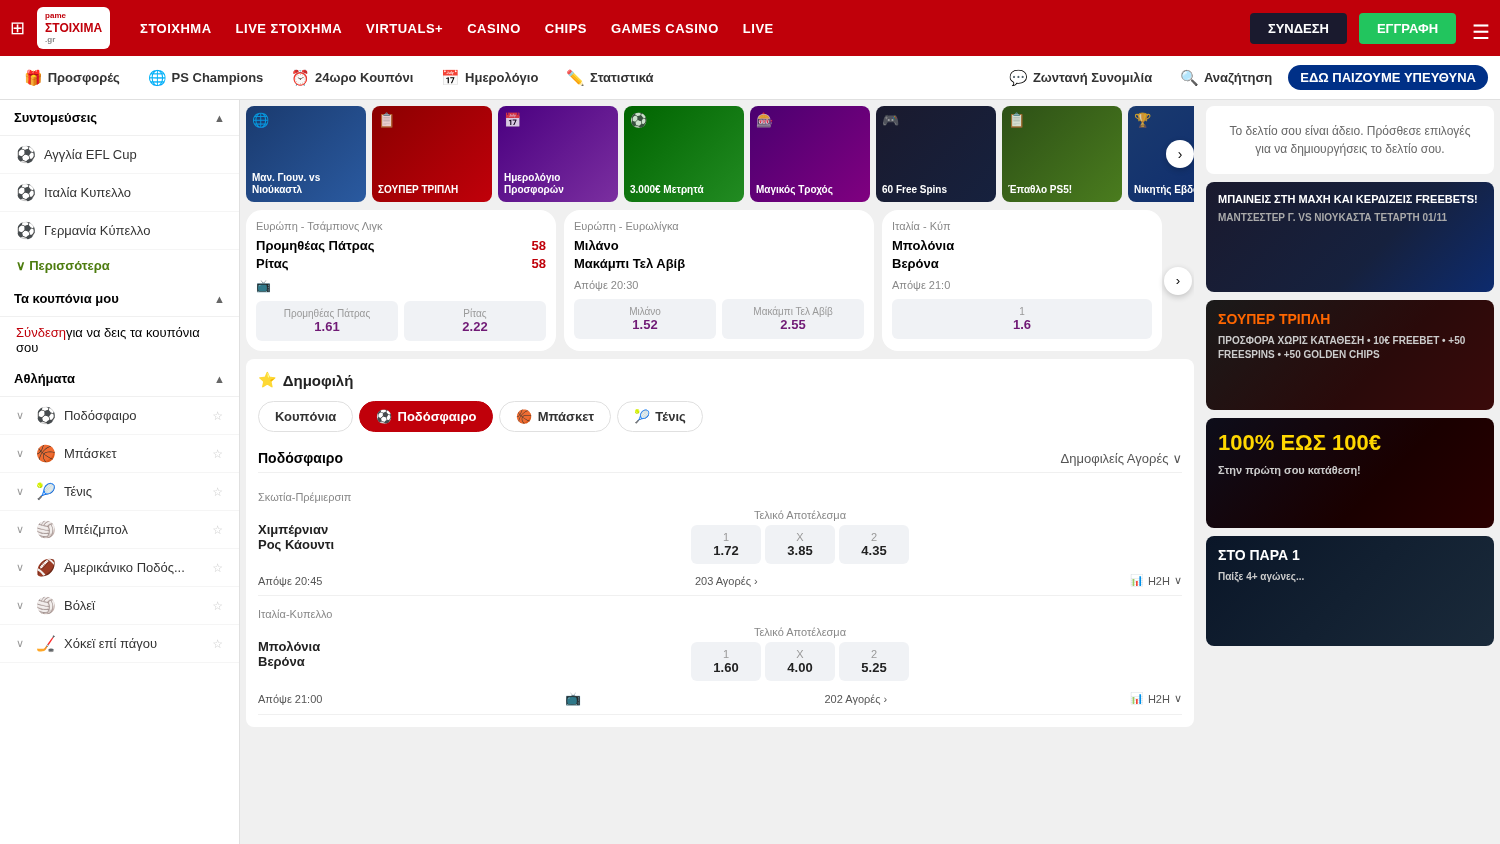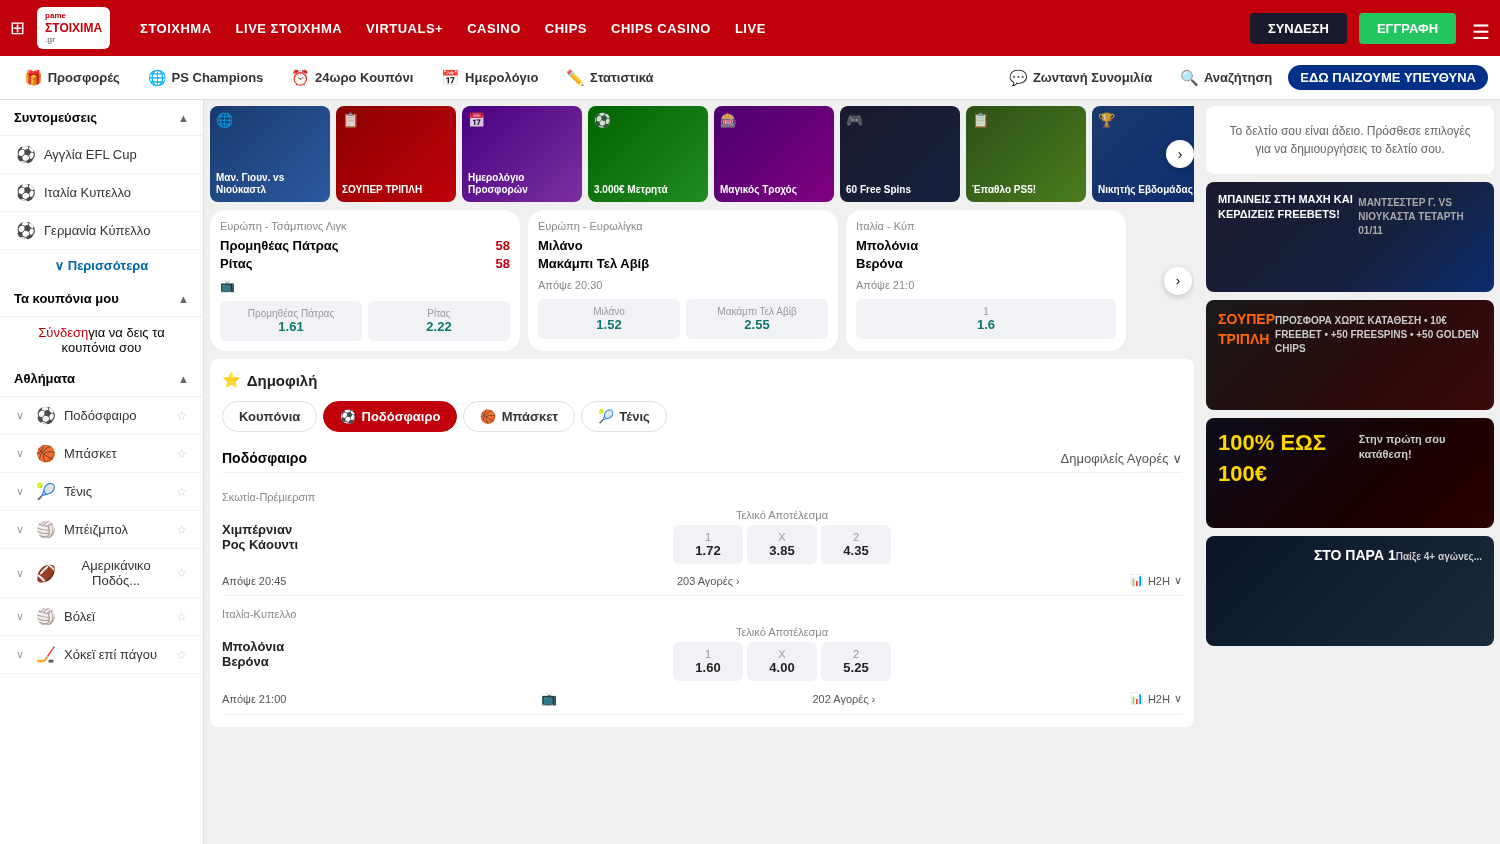--- a/index.html
+++ b/index.html
@@ -92,26 +92,25 @@
     }
 
     
     .main-layout {
       display: flex;
       height: calc(100vh - 100px);
     }
 
     
     .sidebar {
-      width: 204px;
+      width: 240px;
       background: white;
       border-right: 1px solid #e0e0e0;
       overflow-y: auto;
       flex-shrink: 0;
-      text-align: center;
     }
     .sidebar-section-header {
       display: flex;
       align-items: center;
       justify-content: space-between;
       padding: 10px 14px;
       font-weight: 700;
       font-size: 13px;
       cursor: pointer;
       border-bottom: 1px solid #f0f0f0;
@@ -126,21 +125,21 @@
       font-size: 13px;
       color: #333;
       border-bottom: 1px solid #f5f5f5;
     }
     .sidebar-item .sport-icon { font-size: 16px; }
     .sidebar-item .fav-icon { margin-left: auto; color: #ccc; font-size: 12px; }
     .sidebar-item .arrow { color: #999; font-size: 11px; margin-right: 4px; }
     .sidebar-more {
       padding: 8px 16px;
       font-size: 13px;
-      color: #0369a1;
+      color: #4d7c0f;
       cursor: pointer;
       font-weight: 600;
     }
     .sidebar-coupons {
       padding: 8px 16px 6px;
       font-size: 13px;
     }
     .sidebar-coupons a { color: #c0000a; text-decoration: none; font-weight: 400; }
 
     
@@ -257,21 +256,21 @@
       flex: 1;
       background: #f0f2f5;
       border: none;
       border-radius: 6px;
       padding: 7px 4px;
       text-align: center;
       cursor: pointer;
       font-size: 12px;
     }
     .odd-btn .odd-label { color: #999; font-size: 10px; display: block; }
-    .odd-btn .odd-val { font-weight: 700; color: #0f766e; font-size: 13px; }
+    .odd-btn .odd-val { font-weight: 700; color: #701a75; font-size: 13px; }
     .live-match-nav {
       position: absolute;
       right: 2px;
       top: 50%;
       transform: translateY(-50%);
       background: white;
       border: none;
       border-radius: 50%;
       width: 28px;
       height: 28px;
@@ -463,43 +462,43 @@
     .promo-b3 { background: linear-gradient(135deg, #0d0d1a 0%, #1a0000 60%, #2a0000 100%); }
     .promo-b4 { background: linear-gradient(135deg, #0a1628 0%, #1a2a3a 100%); }
     .promo-text {
       padding: 10px 12px;
       color: white;
       font-weight: 700;
       font-size: 13px;
       line-height: 1.4;
       height: 100%;
       display: flex;
-      flex-direction: row;
-      justify-content: flex-end;
+      flex-direction: column;
+      justify-content: flex-start;
     }
     .promo-text .big { font-size: 22px; color: #ffd700; }
     .promo-text .sub { font-size: 11px; color: #ccc; margin-top: 4px; }
   </style>
 </head>
 <body>
 
 <nav class="top-nav">
   <span class="grid-icon">⊞</span>
   <div class="logo">
     <span style="font-size:8px;color:#c0000a;">pame</span>
     <span style="font-size:12px;color:#c0000a;font-weight:900;">ΣΤΟΙΧΙΜΑ</span>
     <span style="font-size:8px;color:#888;">.gr</span>
   </div>
   <div class="nav-links">
     <a class="nav-link">ΣΤΟΙΧΗΜΑ</a>
     <a class="nav-link">LIVE ΣΤΟΙΧΗΜΑ</a>
     <a class="nav-link">VIRTUALS+</a>
     <a class="nav-link">CASINO</a>
     <a class="nav-link">CHIPS</a>
-    <a class="nav-link">CHIPS CASINO</a>
+    <a class="nav-link">GAMES CASINO</a>
     <a class="nav-link">LIVE</a>
   </div>
   <div class="top-nav-right">
     <button class="btn-login">ΣΥΝΔΕΣΗ</button>
     <button class="btn-register">ΕΓΓΡΑΦΗ</button>
     <span class="hamburger">☰</span>
   </div>
 </nav>
 
 <nav class="second-nav">

